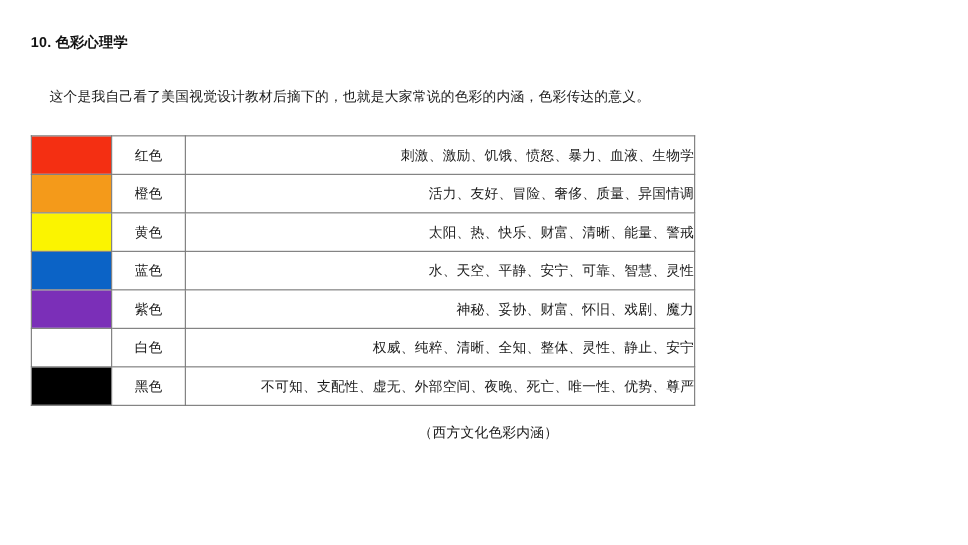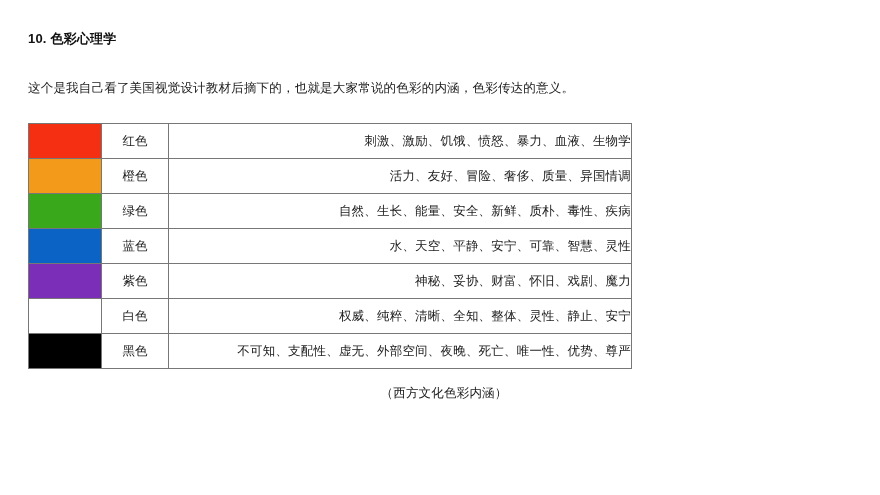--- a/index.html
+++ b/index.html
@@ -28,20 +28,21 @@
     margin: 16px 0 0 0;
     line-height: 18px;
     letter-spacing: 0.2px;
   }
   .doc-intro {
     font-size: 12.5px;
     color: #1a1a1a;
     line-height: 18px;
     margin-top: 31px;
     letter-spacing: 0.2px;
+    margin-left: 17px;
   }
   .color-table {
     margin-top: 26px;
     border-collapse: collapse;
     width: 604px;
     table-layout: fixed;
     border: 1px solid #777777;
   }
   .color-table td {
     border: 1px solid #777777;
@@ -98,24 +99,24 @@
       </tr>
       <tr>
         <td class="col-swatch">
             <span class="swatch-fill" style="background-color: rgb(244, 154, 26);"></span>
           </td>
         <td class="col-name">橙色</td>
         <td class="col-desc">活力、友好、冒险、奢侈、质量、异国情调</td>
       </tr>
       <tr>
         <td class="col-swatch">
-            <span class="swatch-fill" style="background-color: rgb(58, 168, 27);"></span>
+            <span class="swatch-fill" style="background-color: rgb(251, 244, 0);"></span>
           </td>
-        <td class="col-name">绿色</td>
-        <td class="col-desc">自然、生长、能量、安全、新鲜、质朴、毒性、疾病</td>
+        <td class="col-name">黄色</td>
+        <td class="col-desc">太阳、热、快乐、财富、清晰、能量、警戒</td>
       </tr>
       <tr>
         <td class="col-swatch">
             <span class="swatch-fill" style="background-color: rgb(11, 99, 198);"></span>
           </td>
         <td class="col-name">蓝色</td>
         <td class="col-desc">水、天空、平静、安宁、可靠、智慧、灵性</td>
       </tr>
       <tr>
         <td class="col-swatch">

